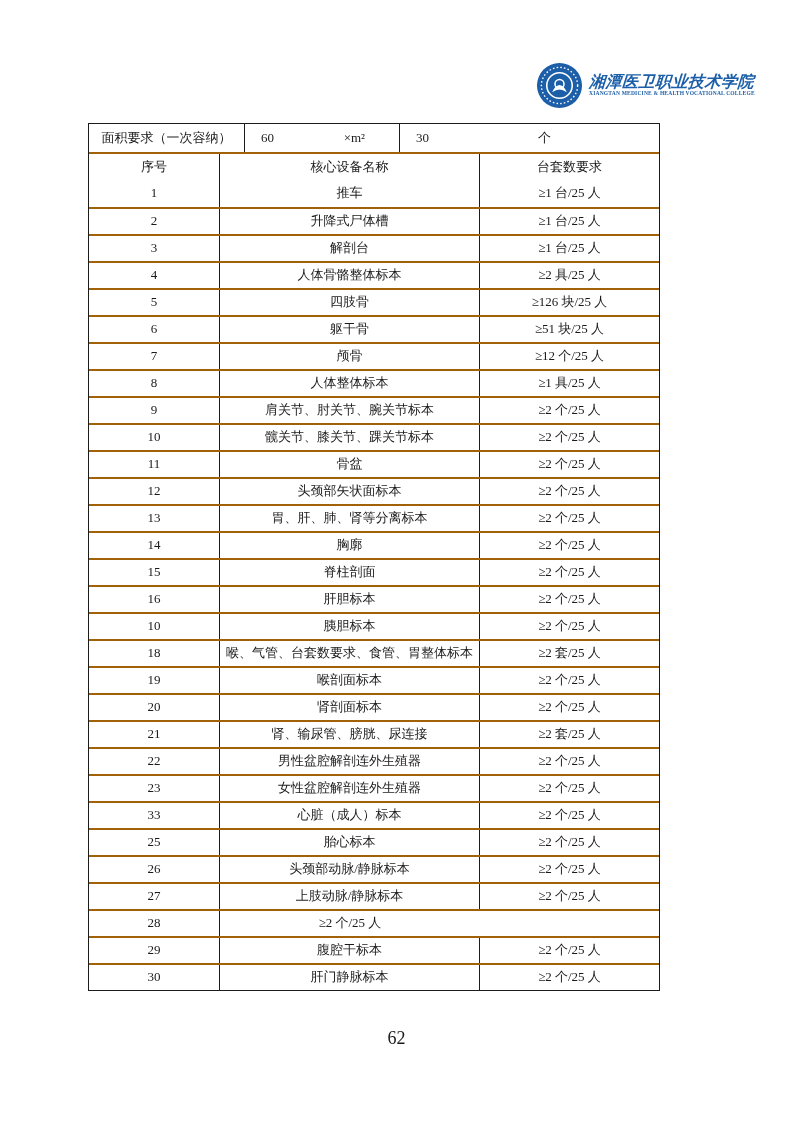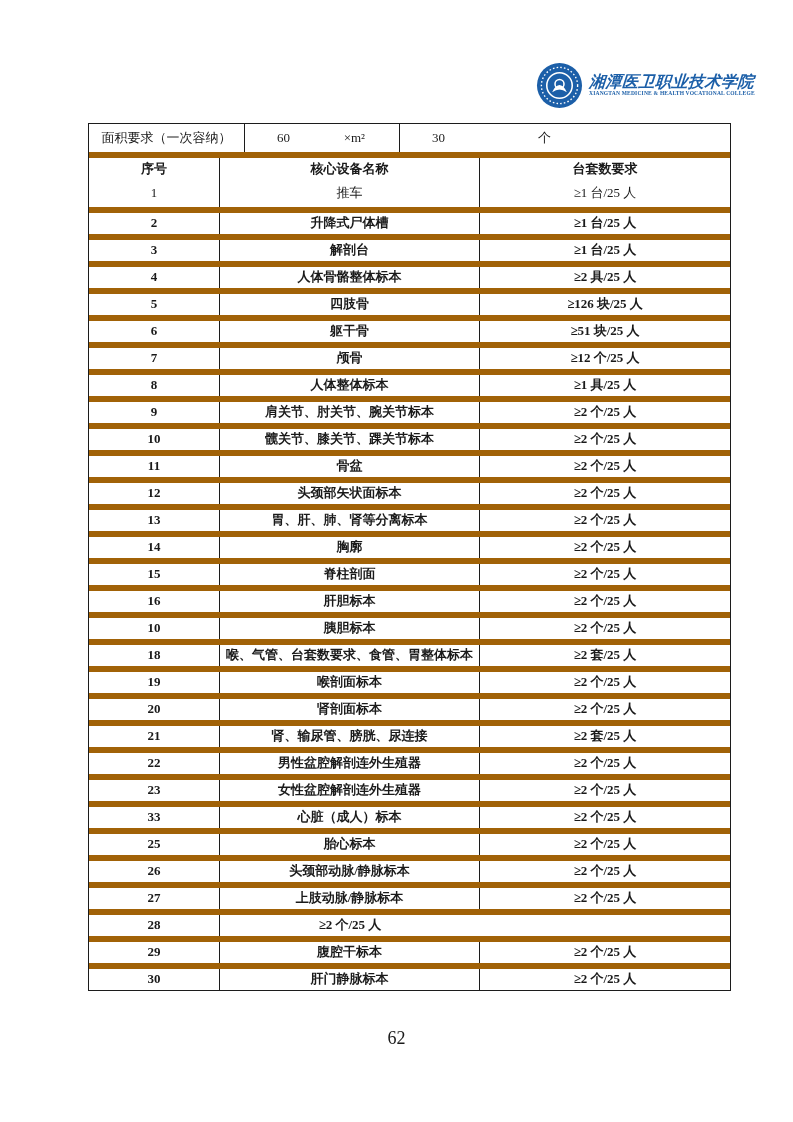--- a/index.html
+++ b/index.html
@@ -16,35 +16,35 @@
     color:#1c5fa8;font-size:16px;font-weight:bold;font-style:italic;
     letter-spacing:0.5px;transform:skewX(-4deg);white-space:nowrap;line-height:1.1;
   }
   .logo-en{
     color:#1c5fa8;font-size:6px;font-weight:bold;letter-spacing:0.2px;
     white-space:nowrap;line-height:1.3;transform:scale(0.92);transform-origin:left top;
   }
 
   
   .tbl{
-    position:absolute;left:88px;top:123px;width:643px;
+    position:absolute;left:88px;top:123px;width:572px;
     border:1px solid #1c1c1c;box-sizing:border-box;font-size:13px;
   }
   .trow{display:grid;box-sizing:border-box;}
-  .trow + .trow{border-top:6px solid #a16207;font-weight:bold;}
+  .trow + .trow{border-top:2px solid #a16207;}
   .info-row{grid-template-columns:156px 155px 185px 1fr;min-height:28px;}
   .head-row{grid-template-columns:131px 260px 1fr;min-height:28px;}
   .data-row{grid-template-columns:131px 260px 1fr;min-height:27px;}
   .cell{
     display:flex;align-items:center;justify-content:center;text-align:center;
     padding:1px 4px;box-sizing:border-box;line-height:1.45;
   }
   .cell:not(:last-child){border-right:1px solid #1c1c1c;}
   .vu{justify-content:flex-start;}
-  .vu .val{margin-left:28px;}
+  .vu .val{margin-left:12px;}
   .vu .unit{margin-left:auto;margin-right:30px;}
   .name-cell{flex-wrap:wrap;}
 
   
   .page-num{
     position:absolute;top:1028px;left:0;width:100%;
     text-align:center;font-size:18px;color:#1a1a1a;
   }
 </style>
 </head>

